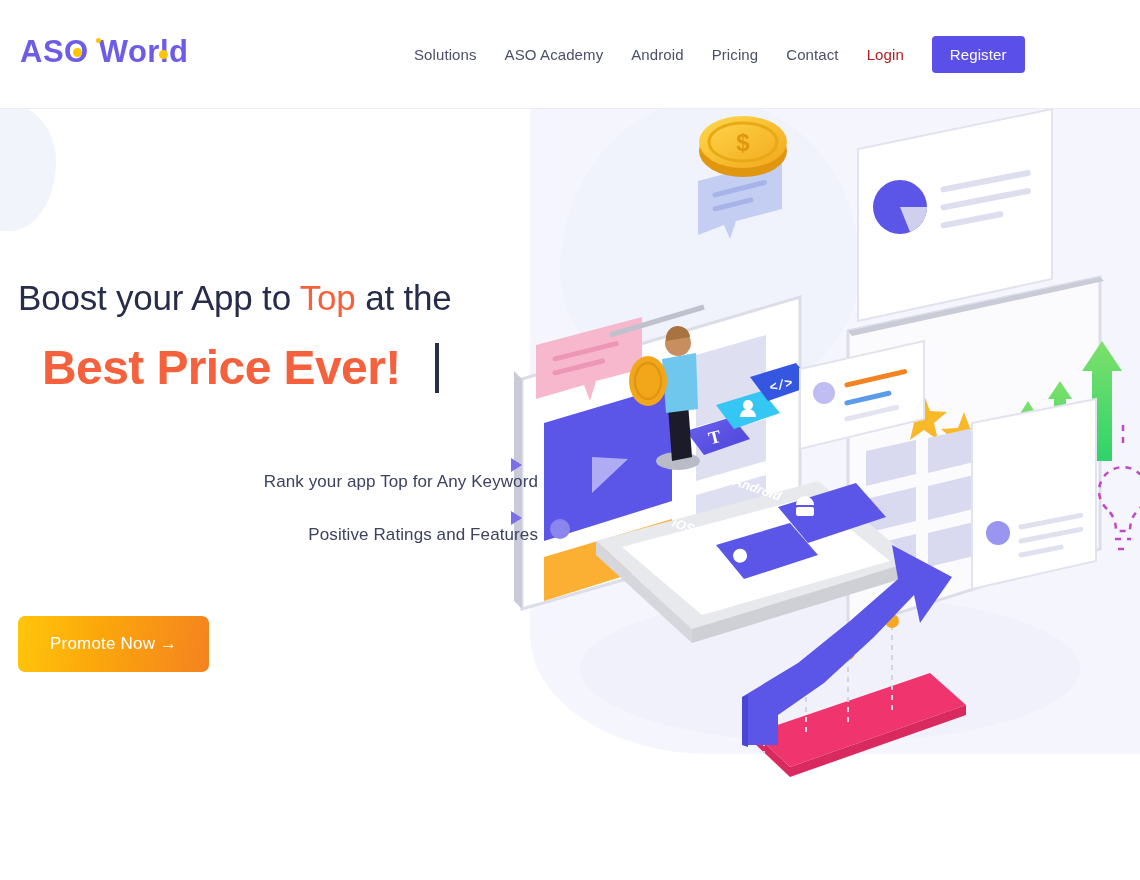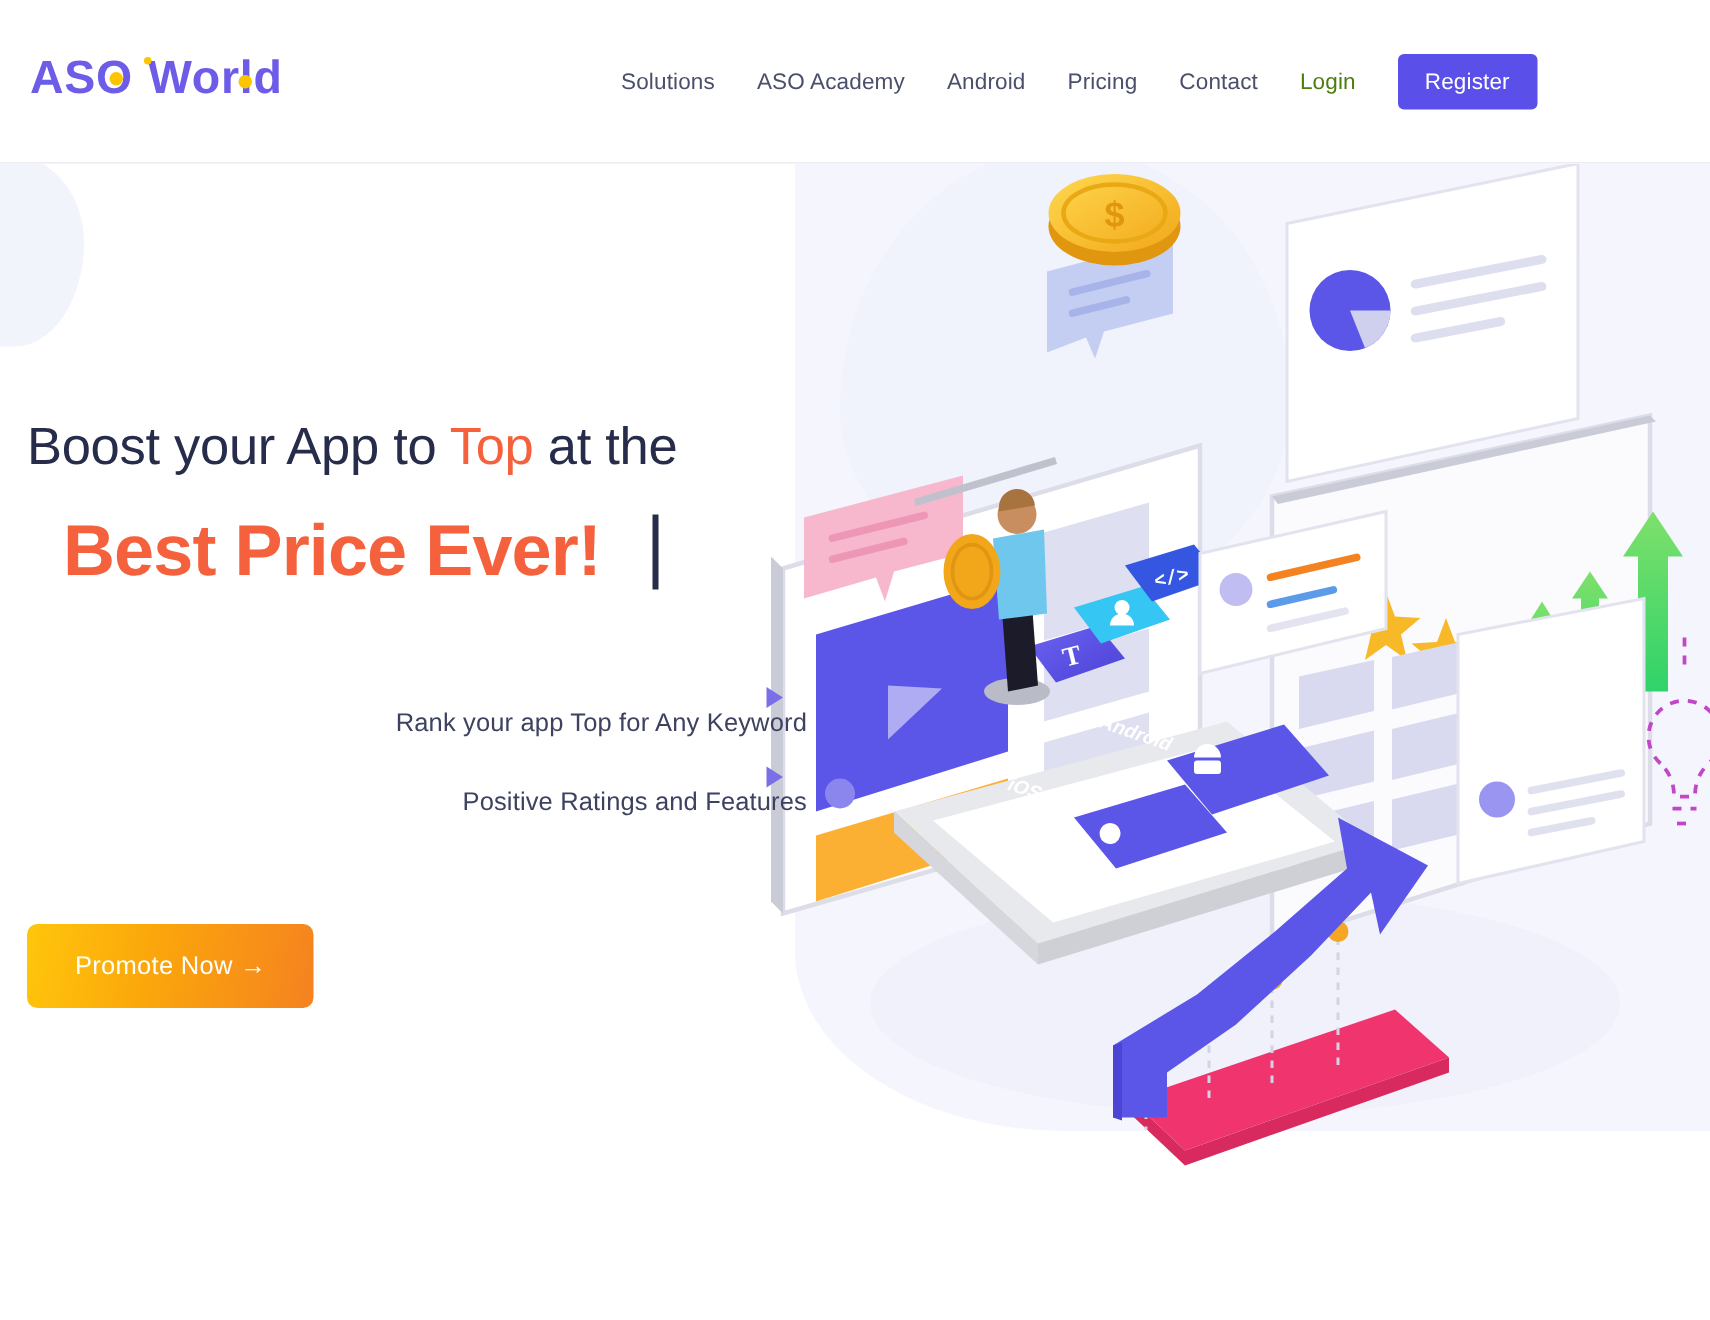--- a/index.html
+++ b/index.html
@@ -42,21 +42,21 @@
   .nav {
     position: absolute; left: 400px; top: 0;
     height: 109px; display: flex; align-items: center; gap: 0;
   }
   .nav-item {
     font-size: 15px; color: #4A4F6A;
     padding: 8px 14px;
     cursor: pointer; white-space: nowrap;
     letter-spacing: .1px;
   }
-  .nav-item.login { color: #4d7c0f; }
+  .nav-item.login { color: #b91c1c; }
   .btn-register {
     margin-left: 14px;
     background: #5B4FE9; color: #fff;
     font-size: 15px;
     padding: 10px 18px;
     border: none; border-radius: 4px;
     cursor: pointer;
     letter-spacing: .1px;
     font-family: "Liberation Sans", sans-serif;
   }

